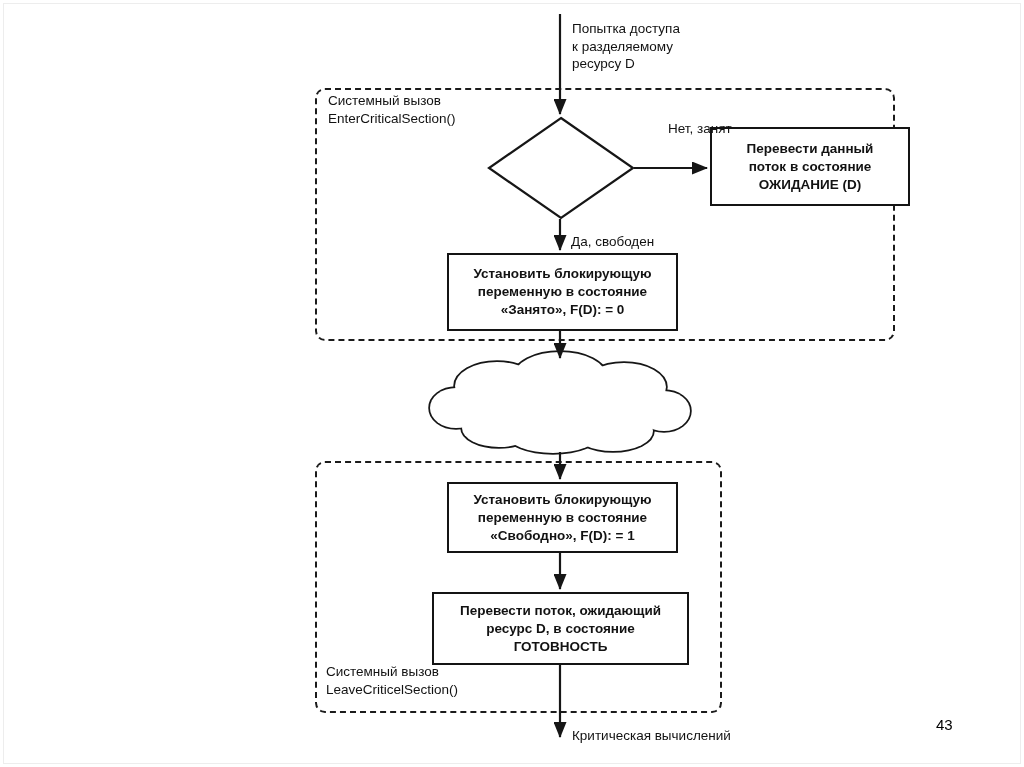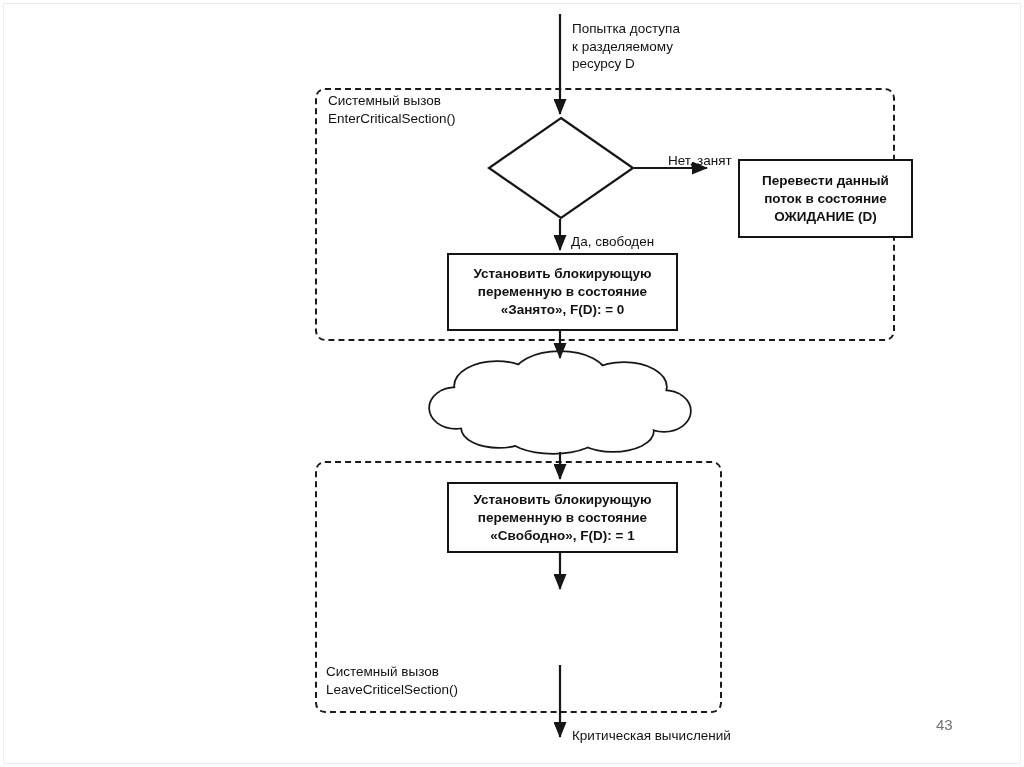--- a/index.html
+++ b/index.html
@@ -10,37 +10,37 @@
   .frame{position:absolute;left:3px;top:3px;width:1016px;height:759px;border:1px solid #ededed;}
   .dashed-region{position:absolute;box-sizing:border-box;border:2px dashed #1b1b1b;border-radius:10px;}
   #enter-region{left:315px;top:88px;width:580px;height:253px;}
   #leave-region{left:315px;top:461px;width:407px;height:252px;}
   svg.connectors{position:absolute;left:0;top:0;pointer-events:none;}
   .node{
     position:absolute;box-sizing:border-box;border:2px solid #141414;background:#fff;
     display:flex;align-items:center;justify-content:center;text-align:center;
     font-weight:bold;font-size:13.5px;line-height:18px;white-space:pre-line;
   }
-  #wait-box{left:738px;top:127px;width:175px;height:79px;margin-top:32px;}
+  #wait-box{left:710px;top:127px;width:200px;height:79px;}
   #lock-box{left:447px;top:253px;width:231px;height:78px;}
   #unlock-box{left:447px;top:482px;width:231px;height:71px;}
   #ready-box{left:432px;top:592px;width:257px;height:73px;}
   .float-label{
     position:absolute;font-weight:normal;font-size:13.5px;line-height:17.5px;
     white-space:pre-line;
   }
   #entry-label{left:572px;top:20px;}
   #enter-call-label{left:328px;top:92px;}
   #decision-label{left:489px;top:141px;width:144px;text-align:center;line-height:17px;}
-  #no-label{left:620px;top:152px;padding-left:48px;}
+  #no-label{left:620px;top:120px;padding-left:48px;}
   #yes-label{left:571px;top:221px;margin-top:12px;}
   #cloud-label{left:440px;top:382px;width:241px;text-align:center;}
   #leave-call-label{left:326px;top:663px;}
   #exit-label{left:572px;top:727px;}
-  #page-number{position:absolute;left:936px;top:716px;font-size:15px;font-weight:normal;color:#737373;}
+  #page-number{position:absolute;left:936px;top:716px;font-size:15px;font-weight:normal;color:#000000;}
 </style>
 </head>
 <body>
 
 <div id="stage">
   <div class="frame"></div>
 
   <div class="dashed-region" id="enter-region"></div>
   <div class="dashed-region" id="leave-region"></div>
 
@@ -91,20 +91,23 @@
 
   <div class="node" id="wait-box">Перевести данный
 поток в состояние
 ОЖИДАНИЕ (D)</div>
   <div class="node" id="lock-box">Установить блокирующую
 переменную в состояние
 «Занято», F(D): = 0</div>
   <div class="node" id="unlock-box">Установить блокирующую
 переменную в состояние
 «Свободно», F(D): = 1</div>
+  <div class="node" id="ready-box">Перевести поток, ожидающий
+ресурс D, в состояние
+ГОТОВНОСТЬ</div>
 
   <div class="float-label" id="entry-label">Попытка доступа
 к разделяемому
 ресурсу D</div>
   <div class="float-label" id="enter-call-label">Системный вызов
 EnterCriticalSection()</div>
   <div class="float-label" id="no-label">Нет, занят</div>
   <div class="float-label" id="yes-label">Да, свободен</div>
   <div class="float-label" id="leave-call-label">Системный вызов
 LeaveCriticelSection()</div>

